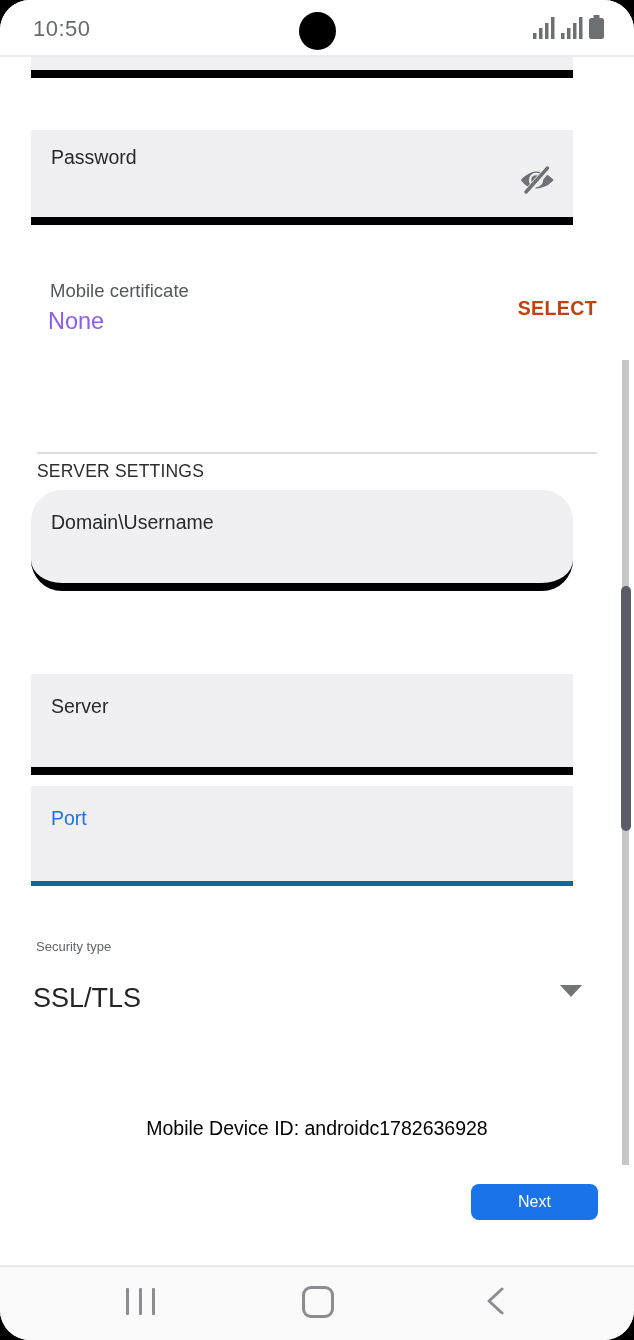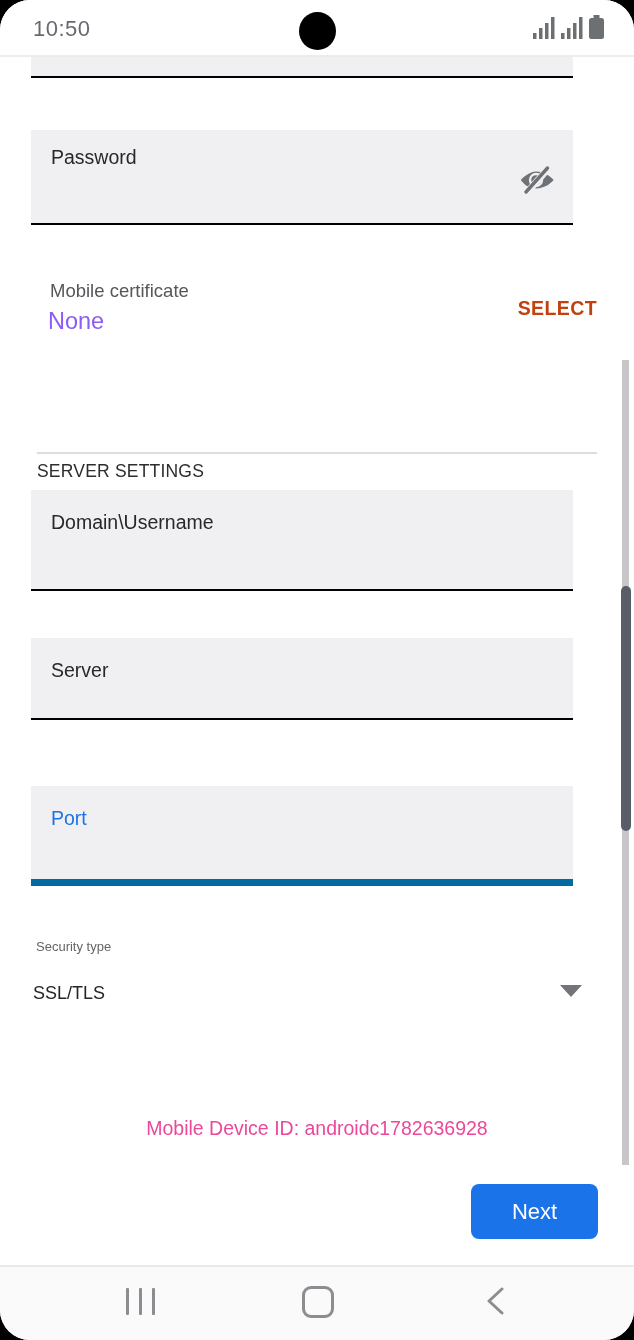--- a/index.html
+++ b/index.html
@@ -16,55 +16,55 @@
   .status-bar{
     position:absolute;top:0;left:0;right:0;height:55px;background:#fff;
     border-bottom:2px solid #ececec;z-index:6;
   }
   .time{position:absolute;left:33px;top:16px;font-size:22px;color:#676b70;letter-spacing:.5px;}
   .camera{position:absolute;left:299px;top:12px;width:37px;height:38px;background:#000;border-radius:50%;}
   .status-icons{position:absolute;right:30px;top:15px;display:flex;align-items:flex-end;gap:5px;height:24px;}
   
   .tfield{
     position:absolute;left:31px;width:542px;background:#f0f0f2;
-    border-bottom:2px solid #000000;box-sizing:border-box;
+    border-bottom:8px solid #000000;box-sizing:border-box;
   }
   .flabel{position:absolute;left:20px;top:16px;font-size:19.5px;color:#27282a;}
   .tfield.remnant{top:56px;height:22px;}
   .tfield.password{top:130px;height:95px;}
-  .tfield.domain{top:490px;height:101px;}
+  .tfield.domain{top:490px;height:101px;border-radius:31px;}
   .tfield.domain .flabel,.tfield.server .flabel,.tfield.port .flabel{top:21px;}
-  .tfield.server{top:638px;height:82px;}
-  .tfield.port{top:786px;height:100px;border-bottom:7px solid #0369a1;}
+  .tfield.server{top:674px;height:101px;}
+  .tfield.port{top:786px;height:100px;border-bottom:5px solid #0369a1;}
   .tfield.port .flabel{color:#1a73e8;}
   .eye{position:absolute;right:18px;top:31px;width:38px;height:38px;}
   
   .cc-label{position:absolute;left:50px;top:280px;font-size:18.5px;color:#55575a;}
   .cc-value{position:absolute;left:48px;top:308px;font-size:23.5px;color:#8b5cf6;}
   .cc-select{
     position:absolute;right:37px;top:297px;font-size:19.5px;font-weight:bold;
     color:#c2410c;letter-spacing:.4px;background:none;border:none;padding:0;cursor:pointer;
     font-family:inherit;
   }
   
   .section-header{position:absolute;left:37px;top:418px;font-size:17.5px;color:#2c2d2f;letter-spacing:.2px;margin-top:43px;}
   .section-divider{position:absolute;left:37px;right:37px;top:452px;height:2px;background:#dddde0;}
   
   .sec-label{position:absolute;left:36px;top:939px;font-size:13px;color:#636568;}
-  .sec-value{position:absolute;left:33px;top:983px;font-size:18px;color:#232527;}
+  .sec-value{position:absolute;left:33px;top:983px;font-size:27px;color:#232527;}
   .sec-arrow{
     position:absolute;left:560px;top:985px;width:0;height:0;
     border-left:11px solid transparent;border-right:11px solid transparent;
     border-top:12px solid #737578;
   }
   
-  .device-id{position:absolute;left:0;right:0;top:1117px;text-align:center;font-size:19.5px;color:#ec4899;}
+  .device-id{position:absolute;left:0;right:0;top:1117px;text-align:center;font-size:19.5px;color:#000000;}
   .next-btn{
-    position:absolute;left:471px;top:1184px;width:127px;height:55px;
-    background:#1a73e8;border:none;border-radius:8px;color:#fff;font-size:22px;
+    position:absolute;left:471px;top:1184px;width:127px;height:36px;
+    background:#1a73e8;border:none;border-radius:8px;color:#fff;font-size:16px;
     font-family:inherit;cursor:pointer;
   }
   
   .scroll-track{position:absolute;right:5px;top:360px;width:7px;height:805px;background:#c7c7c9;}
   .scroll-thumb{position:absolute;right:3px;top:586px;width:10px;height:245px;background:#585d68;border-radius:6px;}
   
   .nav-bar{
     position:absolute;left:0;right:0;bottom:0;height:73px;background:#fafafa;
     border-top:2px solid #e9e9e9;
   }

